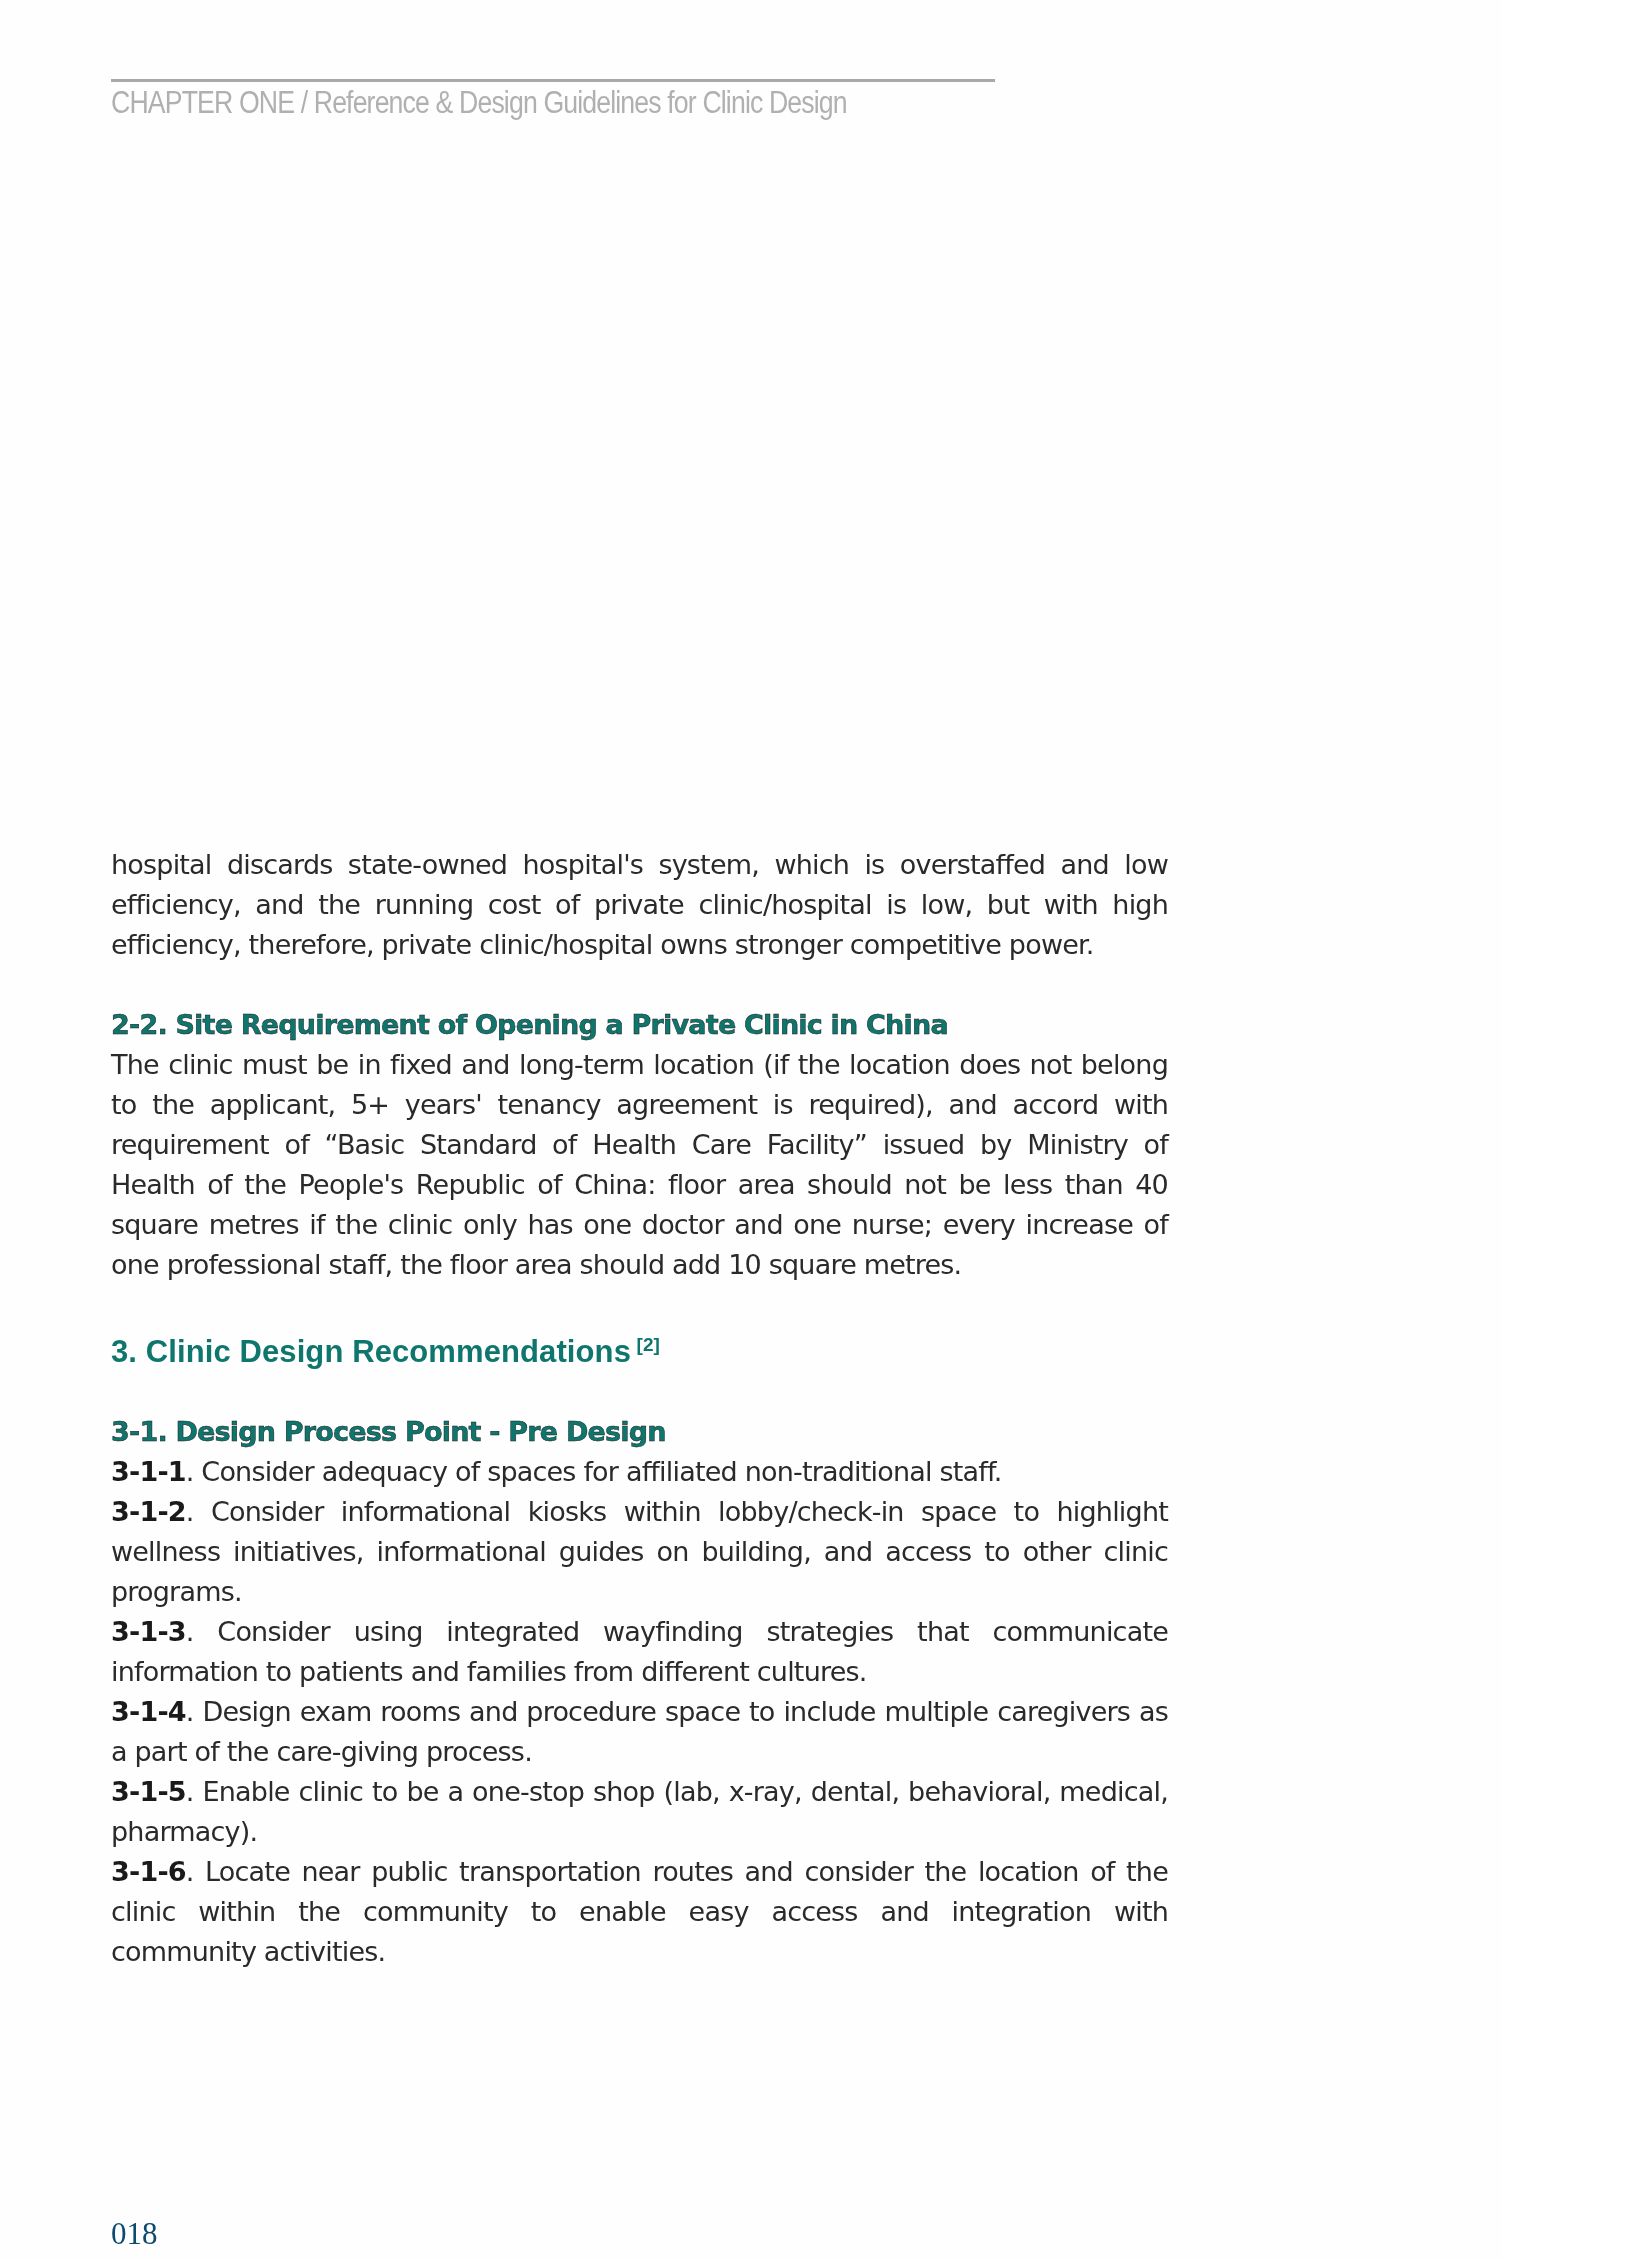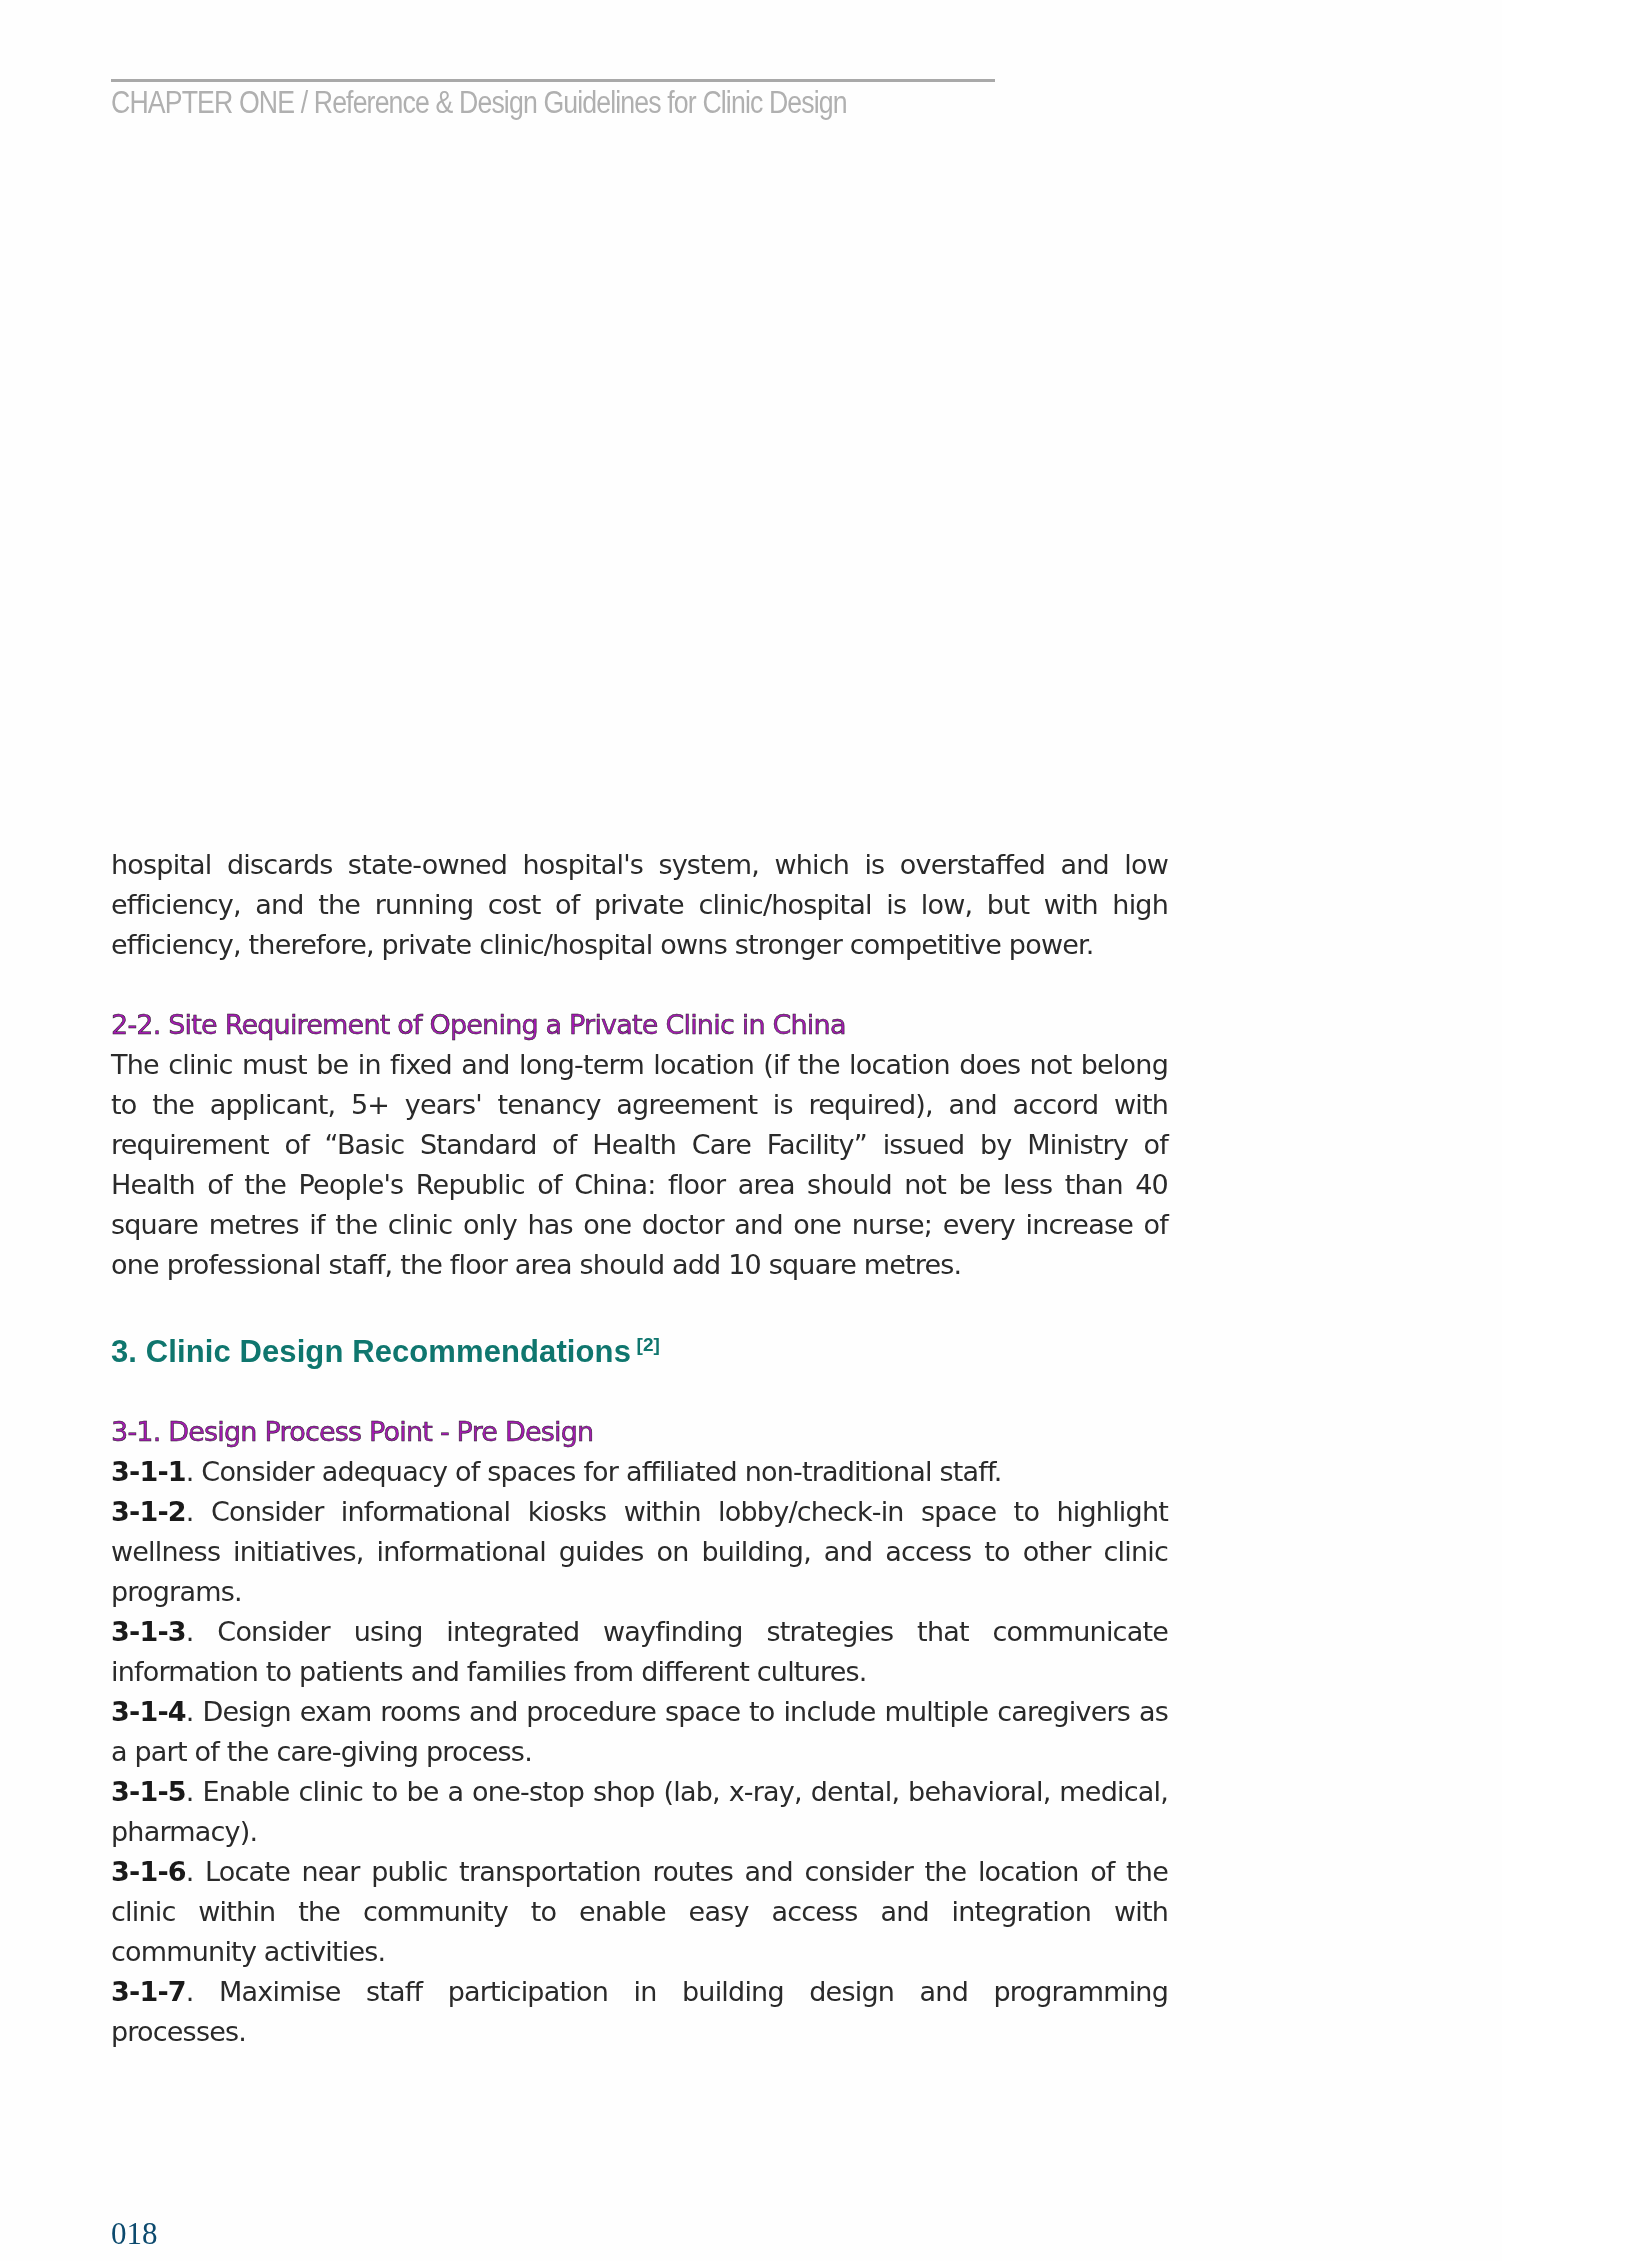--- a/index.html
+++ b/index.html
@@ -15,21 +15,21 @@
     letter-spacing: -1px; transform: scaleX(0.86); transform-origin: left top;
     white-space: nowrap;
   }
   .content {
     position: absolute; left: 111px; top: 845px; width: 1057px;
     font-family: "DejaVu Sans", sans-serif; font-size: 27px; line-height: 40px;
     color: #2a2a2a; letter-spacing: -0.8px;
   }
   .content p { margin: 0; text-align: justify; text-align-last: left; }
   .content .gap { height: 40px; }
-  .sub-heading { font-weight: normal; color: #a21caf; -webkit-text-stroke: 0.5px #1d1d1d; }
+  .sub-heading { font-weight: bold; color: #0f766e; -webkit-text-stroke: 0.5px #1d1d1d; }
   .main-heading {
     font-family: "Liberation Sans", sans-serif; font-weight: bold; font-size: 31px;
     color: #0f766e; letter-spacing: 0.1px; margin: 0;
   }
   .main-heading sup { font-size: 19px; vertical-align: 11px; margin-left: 5.5px; }
   .item-num { font-weight: bold; color: #1a1a1a; margin-top: 36px; }
   .page-number {
     position: absolute; left: 111px; top: 2216px;
     font-family: "Liberation Serif", serif; font-size: 31px; color: #0c4a6e;
   }
@@ -58,20 +58,19 @@
     <div class="gap"></div>
 
     <p class="sub-heading">3-1. Design Process Point - Pre Design</p>
 
     <p><span class="item-num">3-1-1</span><span>. Consider adequacy of spaces for affiliated non-traditional staff.</span></p>
     <p><span class="item-num">3-1-2</span><span>. Consider informational kiosks within lobby/check-in space to highlight wellness initiatives, informational guides on building, and access to other clinic programs.</span></p>
     <p><span class="item-num">3-1-3</span><span>. Consider using integrated wayfinding strategies that communicate information to patients and families from different cultures.</span></p>
     <p><span class="item-num">3-1-4</span><span>. Design exam rooms and procedure space to include multiple caregivers as a part of the care-giving process.</span></p>
     <p><span class="item-num">3-1-5</span><span>. Enable clinic to be a one-stop shop (lab, x-ray, dental, behavioral, medical, pharmacy).</span></p>
     <p><span class="item-num">3-1-6</span><span>. Locate near public transportation routes and consider the location of the clinic within the community to enable easy access and integration with community activities.</span></p>
-    <p><span class="item-num">3-1-7</span><span>. Maximise staff participation in building design and programming processes.</span></p>
 
   </div>
 
   <div class="page-number">018</div>
 
 </div>
 
 
 </body></html>

